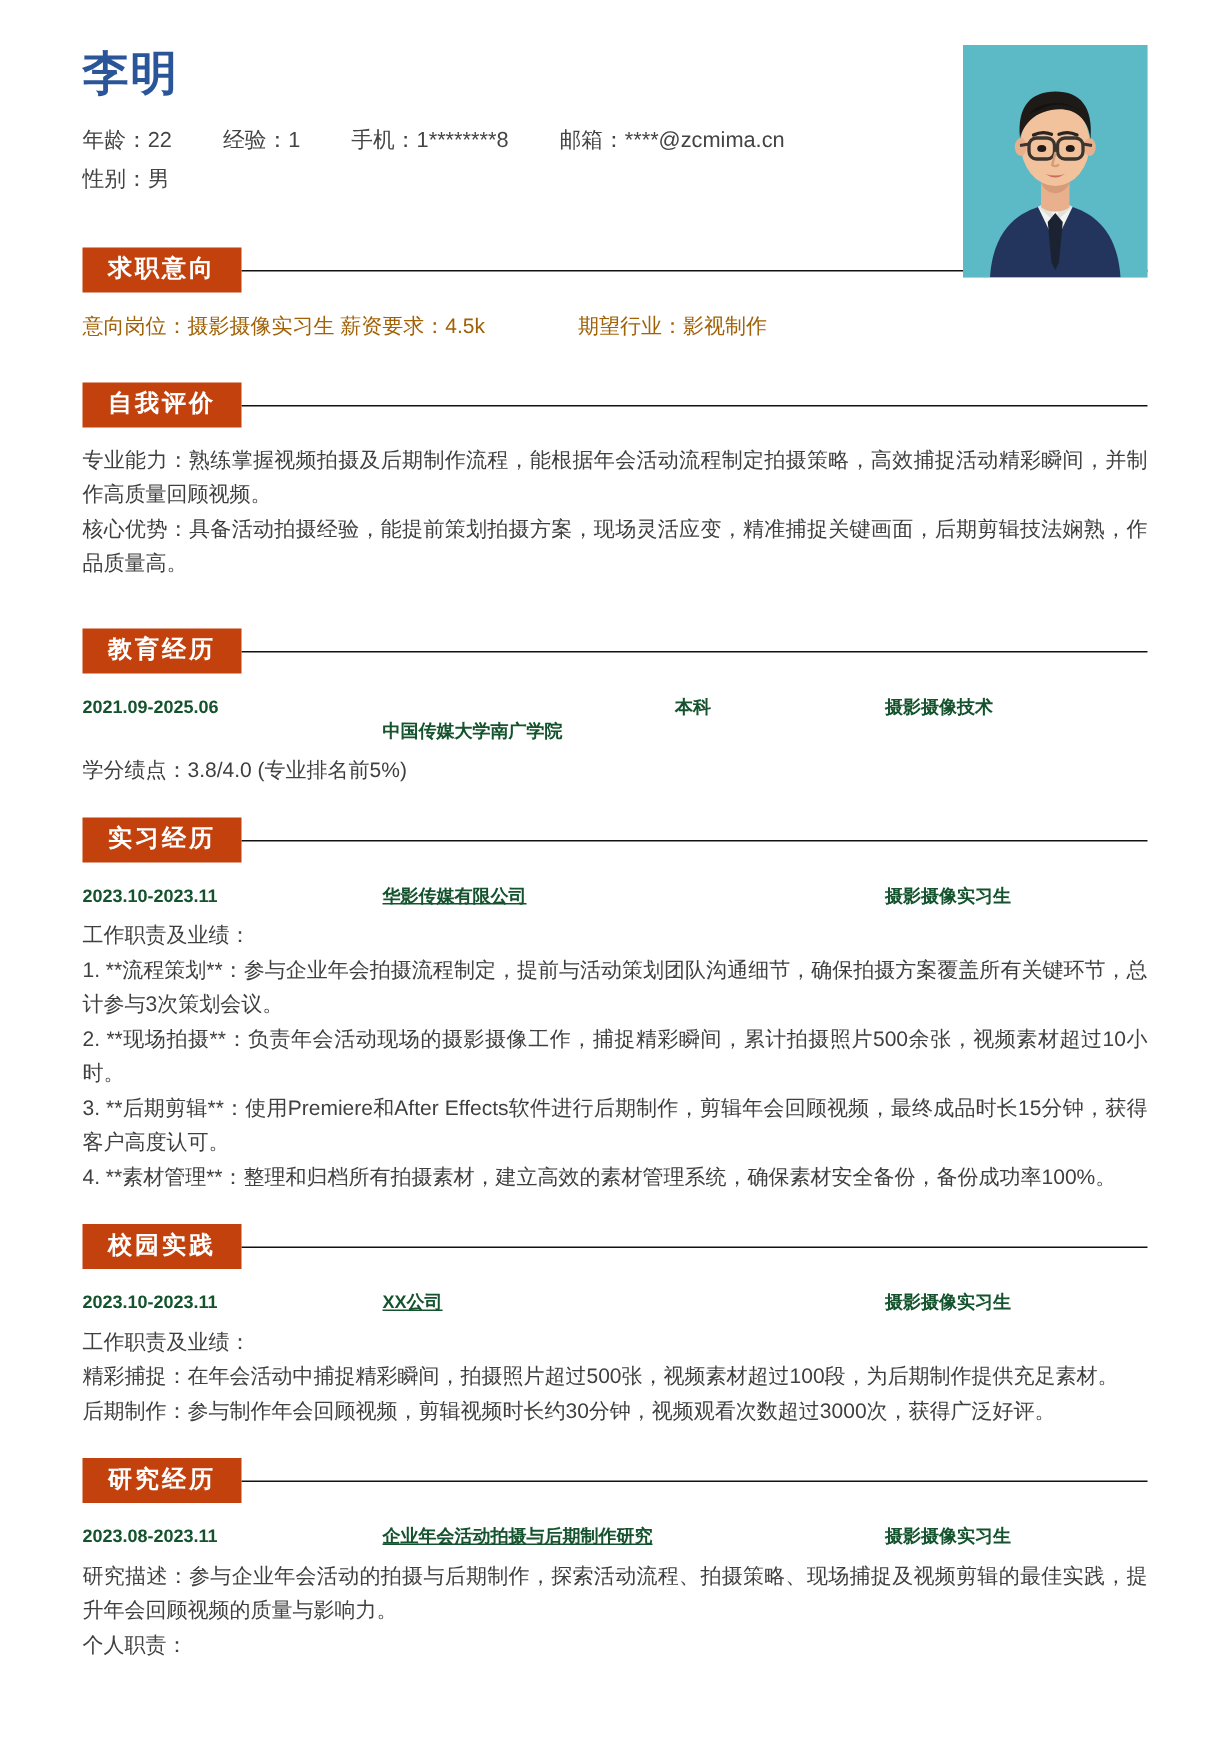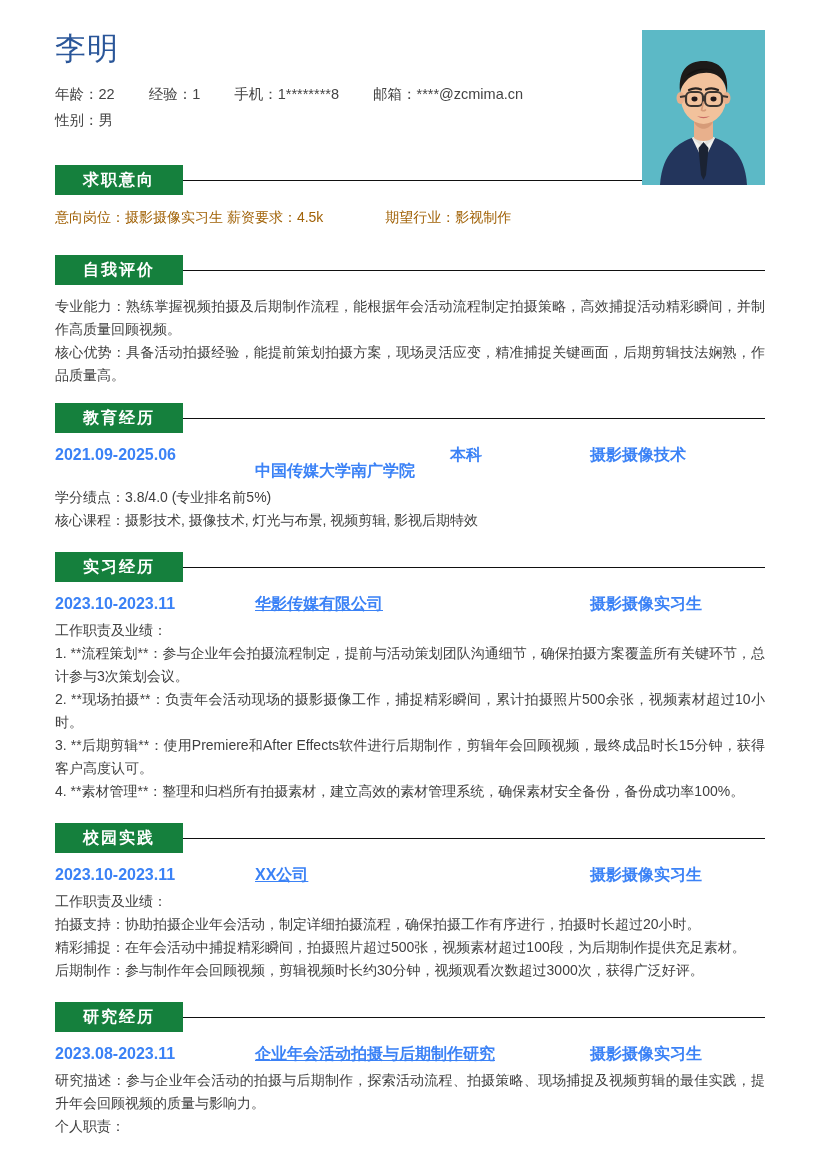--- a/index.html
+++ b/index.html
@@ -26,21 +26,21 @@
 
   
   .header {
     position: relative;
     padding-top: 30px;
     height: 165px;
     box-sizing: border-box;
   }
   .name {
     font-size: 31px;
-    font-weight: normal;
+    font-weight: bold;
     color: #2a5699;
     letter-spacing: 1px;
     line-height: 1.2;
     margin: 0 0 14px 0;
   }
   .contact-line {
     font-size: 14.5px;
     color: #444;
     line-height: 26px;
     white-space: nowrap;
@@ -64,54 +64,54 @@
 
   
   .section { margin-top: 0; }
   .sec-head {
     display: flex;
     align-items: center;
     height: 30px;
     margin-bottom: 10px;
   }
   .sec-badge {
-    background: #15803d;
+    background: #c2410c;
     color: #ffffff;
     font-size: 16px;
     font-weight: bold;
     letter-spacing: 2px;
     height: 30px;
     line-height: 30px;
-    padding: 0 28px;
+    padding: 0 17px;
     white-space: nowrap;
     position: relative;
     flex: 0 0 auto;
   }
   .sec-rule {
     flex: 1 1 auto;
     height: 0;
     border-top: 1.3px solid #111;
     margin-left: 0;
   }
 
   
   .para {
     font-size: 14px;
     line-height: 23px;
     color: #3f3f3f;
     margin: 0;
     text-align: justify;
   }
-  .para-block { margin-bottom: 0; }
+  .para-block { margin-bottom: 16px; }
 
   .row-cols {
     display: flex;
-    font-size: 16px;
+    font-size: 12px;
     font-weight: bold;
-    color: #3b82f6;
+    color: #14532d;
     line-height: 24px;
     margin-bottom: 3px;
   }
   .c-date { width: 200px; flex: 0 0 200px; }
   .c-mid  { width: 195px; flex: 0 0 195px; margin-top: 16px; }
   .c-mid-wide { width: 335px; flex: 0 0 335px; text-decoration: underline; }
   .c-deg  { width: 140px; flex: 0 0 140px; }
   .c-end  { flex: 1 1 auto; }
 
   .intent-line {
@@ -215,21 +215,20 @@
       <div class="sec-badge">教育经历</div>
       <div class="sec-rule"></div>
     </div>
     <div class="row-cols">
       <div class="c-date">2021.09-2025.06</div>
       <div class="c-mid">中国传媒大学南广学院</div>
       <div class="c-deg">本科</div>
       <div class="c-end">摄影摄像技术</div>
     </div>
     <p class="para">学分绩点：3.8/4.0 (专业排名前5%)</p>
-    <p class="para">核心课程：摄影技术, 摄像技术, 灯光与布景, 视频剪辑, 影视后期特效</p>
   </div>
 
   <div class="sp-20"></div>
 
   <div class="section">
     <div class="sec-head">
       <div class="sec-badge">实习经历</div>
       <div class="sec-rule"></div>
     </div>
     <div class="row-cols">
@@ -250,21 +249,20 @@
     <div class="sec-head">
       <div class="sec-badge">校园实践</div>
       <div class="sec-rule"></div>
     </div>
     <div class="row-cols">
       <div class="c-date">2023.10-2023.11</div>
       <div class="c-mid-wide">XX公司</div>
       <div class="c-end">摄影摄像实习生</div>
     </div>
     <p class="para">工作职责及业绩：</p>
-    <p class="para">拍摄支持：协助拍摄企业年会活动，制定详细拍摄流程，确保拍摄工作有序进行，拍摄时长超过20小时。</p>
     <p class="para">精彩捕捉：在年会活动中捕捉精彩瞬间，拍摄照片超过500张，视频素材超过100段，为后期制作提供充足素材。</p>
     <p class="para">后期制作：参与制作年会回顾视频，剪辑视频时长约30分钟，视频观看次数超过3000次，获得广泛好评。</p>
   </div>
 
   <div class="sp-20"></div>
 
   <div class="section">
     <div class="sec-head">
       <div class="sec-badge">研究经历</div>
       <div class="sec-rule"></div>

